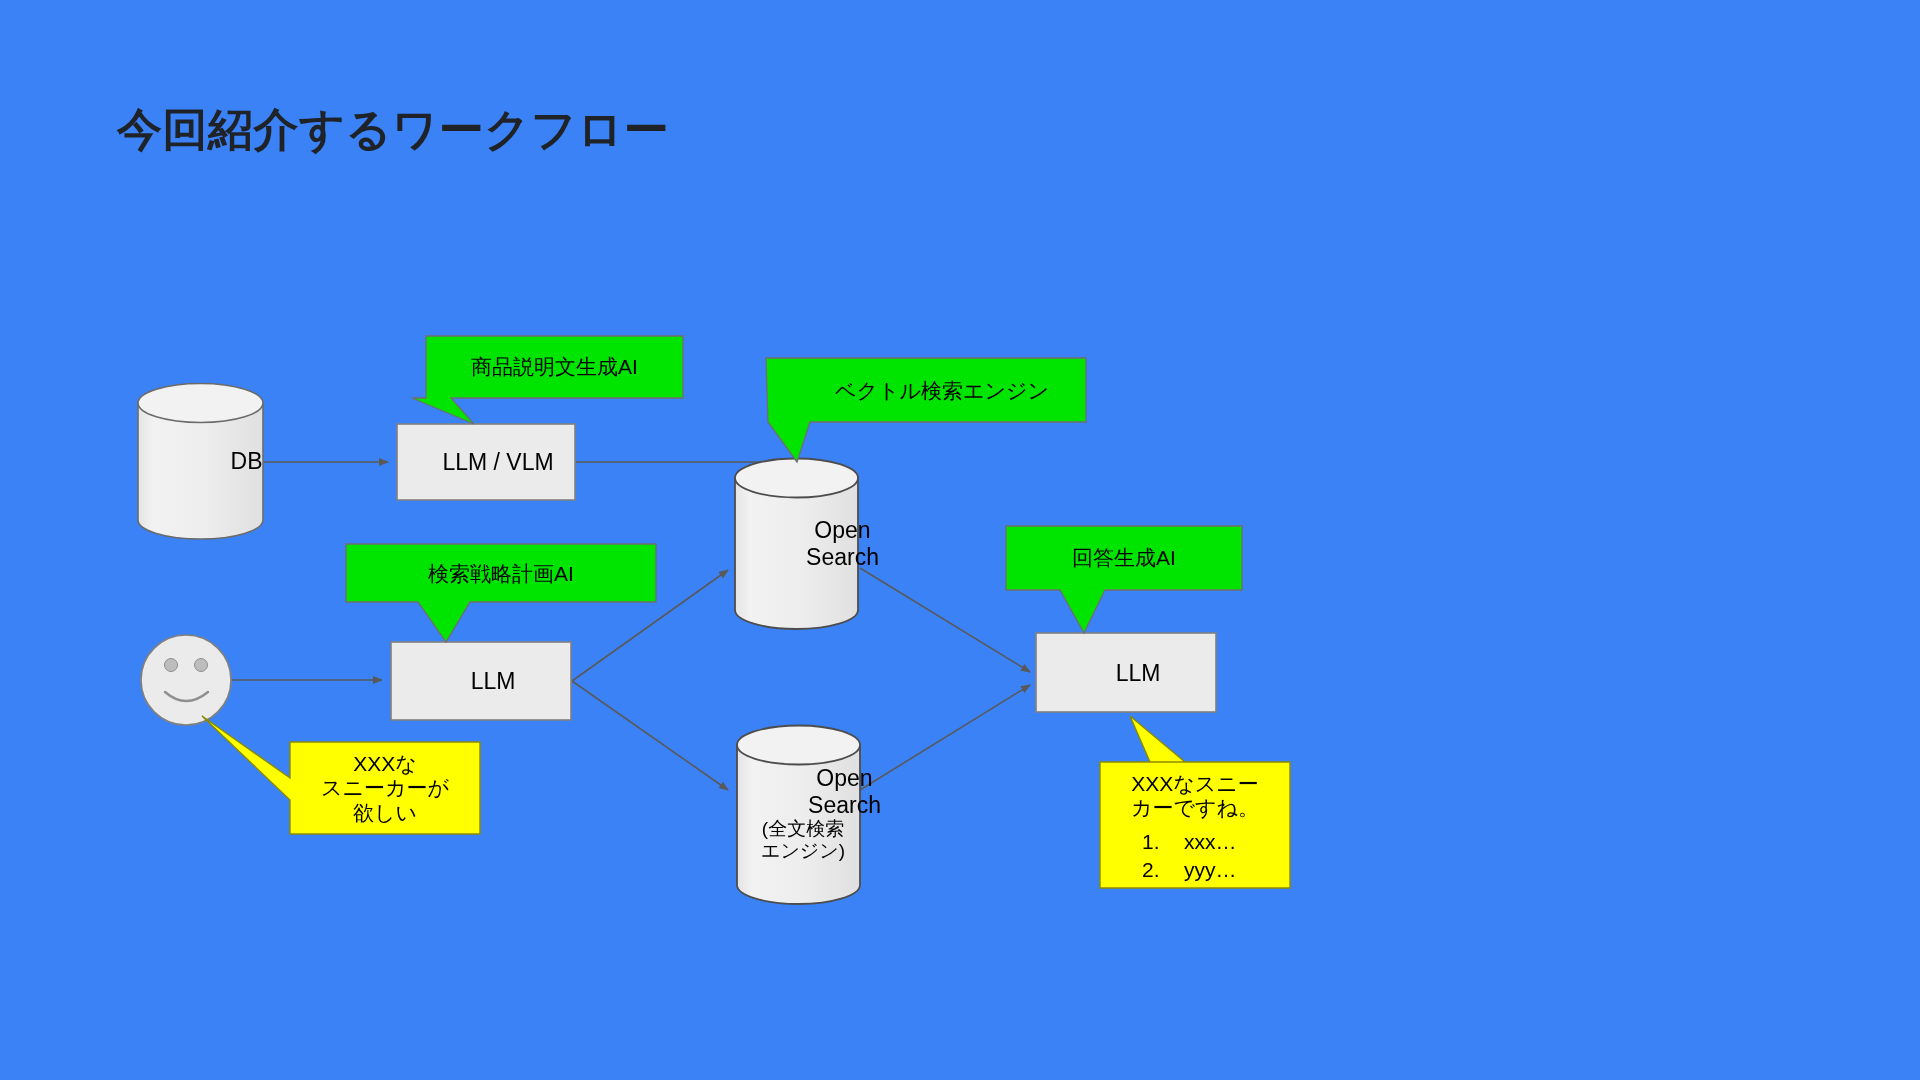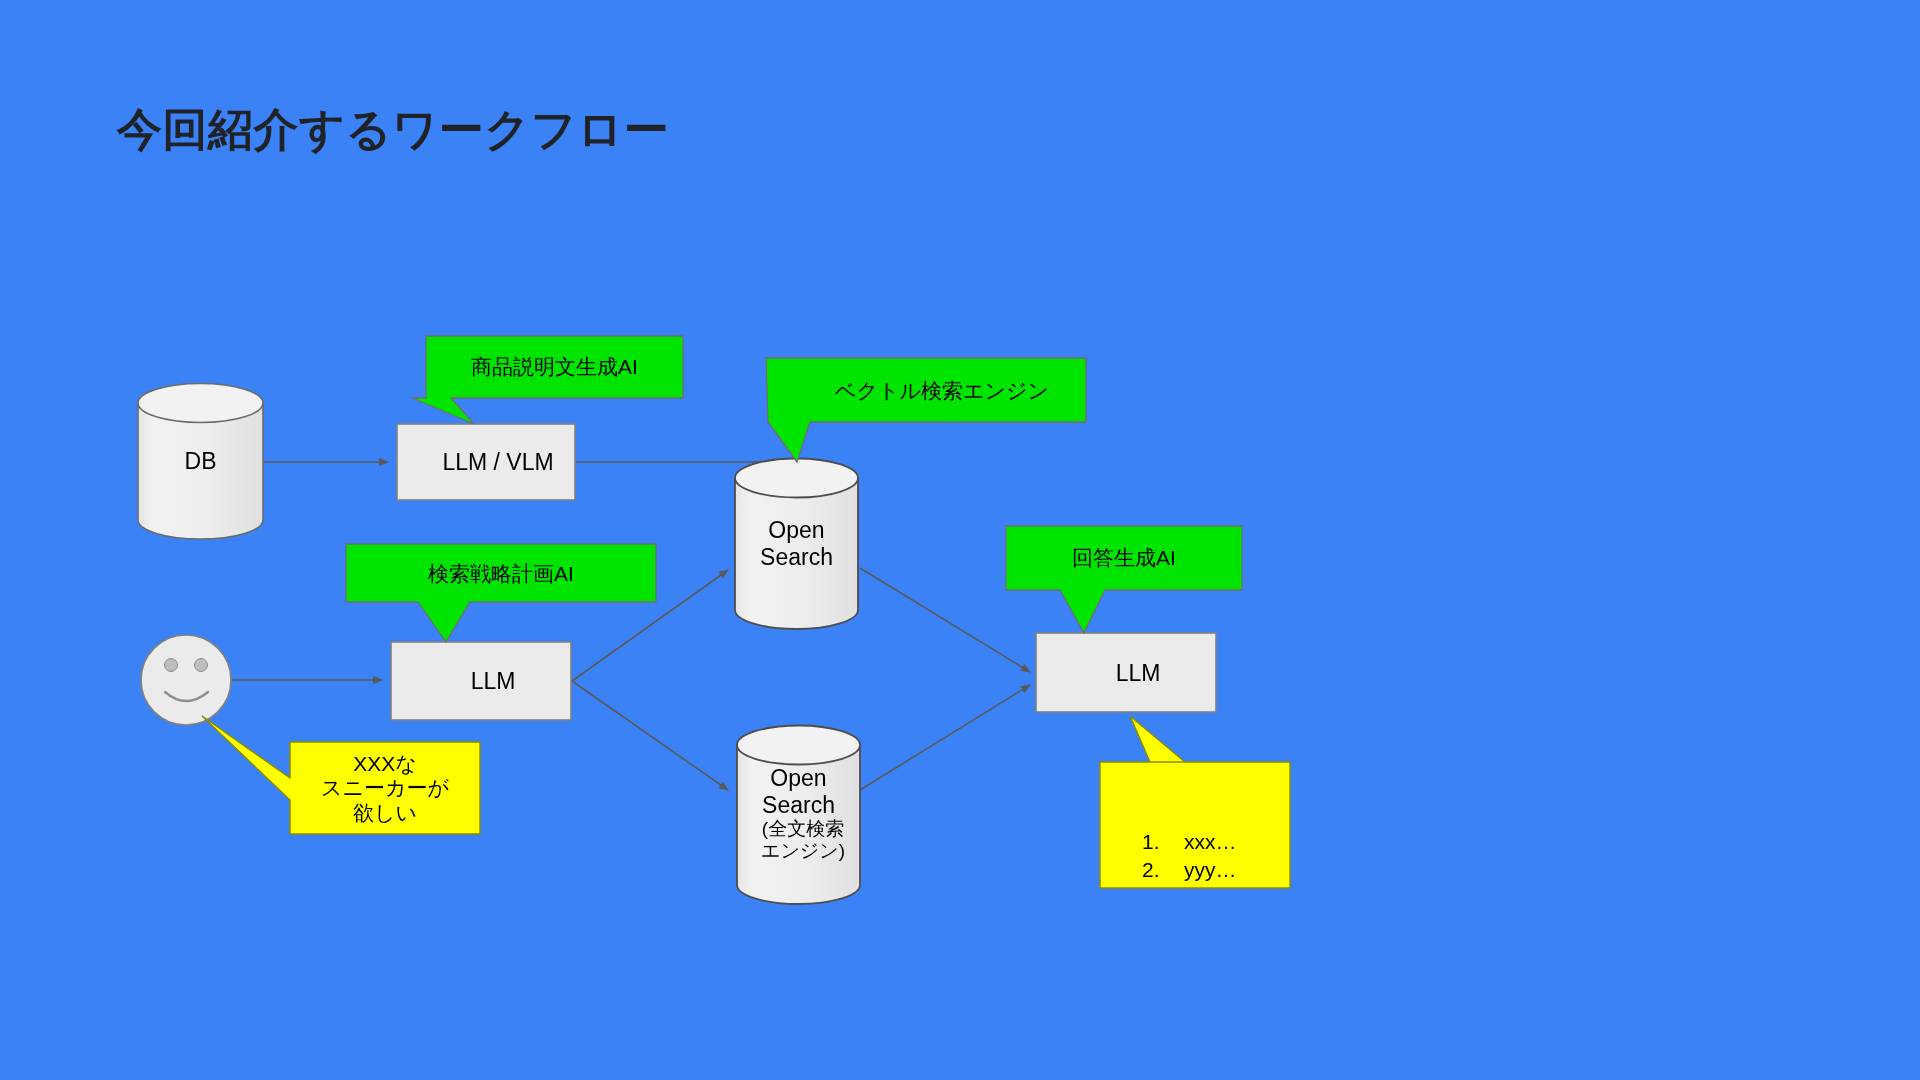--- a/index.html
+++ b/index.html
@@ -54,21 +54,21 @@
   
   .lbl {
     position: absolute;
     text-align: center;
     color: #000000;
     line-height: 1.16;
     pointer-events: none;
     white-space: pre-line;
   }
   .lbl-box    { font-size: 23px; margin-left: 12px; }
-  .lbl-cyl    { font-size: 23px; }
+  .lbl-cyl    { font-size: 23px; padding-left: 46px; }
   .lbl-cyl-sub{ font-size: 19px; }
   .lbl-green  { font-size: 21px; }
   .lbl-yellow { font-size: 21px; }
 
   .answer-list {
     position: absolute;
     font-size: 21px;
     color: #000;
     line-height: 1.35;
     pointer-events: none;
@@ -203,20 +203,22 @@
   <div class="lbl lbl-green" style="left:766px; top:379px; width:320px;margin-left:16px;">ベクトル検索エンジン</div>
 
   <div class="lbl lbl-green" style="left:346px; top:562px; width:310px;">検索戦略計画AI</div>
 
   <div class="lbl lbl-green" style="left:1006px; top:546px; width:236px;">回答生成AI</div>
 
   <div class="lbl lbl-yellow" style="left:290px; top:752px; width:190px;">XXXな
 スニーカーが
 欲しい</div>
 
+  <div class="lbl lbl-yellow" style="left:1100px; top:772px; width:190px;">XXXなスニー
+カーですね。</div>
 
   <div class="answer-list" style="left:1142px; top:828px;">
     <div class="row">
       <span class="num">1.</span>
       <span class="txt">xxx…</span>
     </div>
     <div class="row">
       <span class="num">2.</span>
       <span class="txt">yyy…</span>
     </div>

